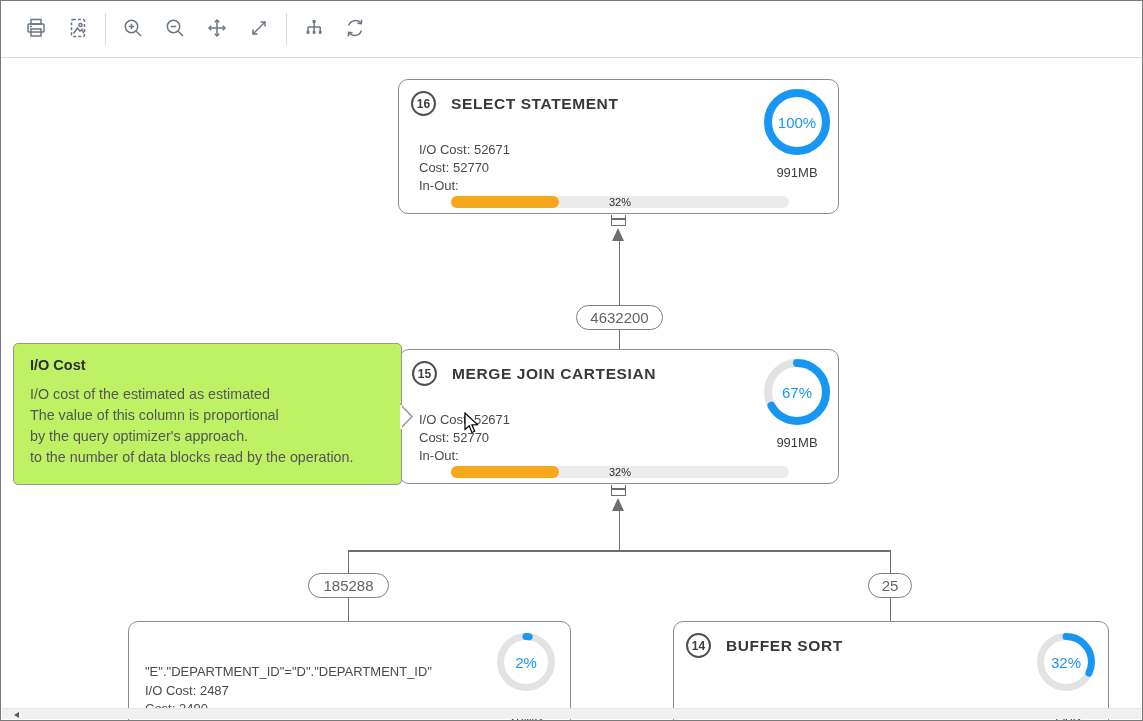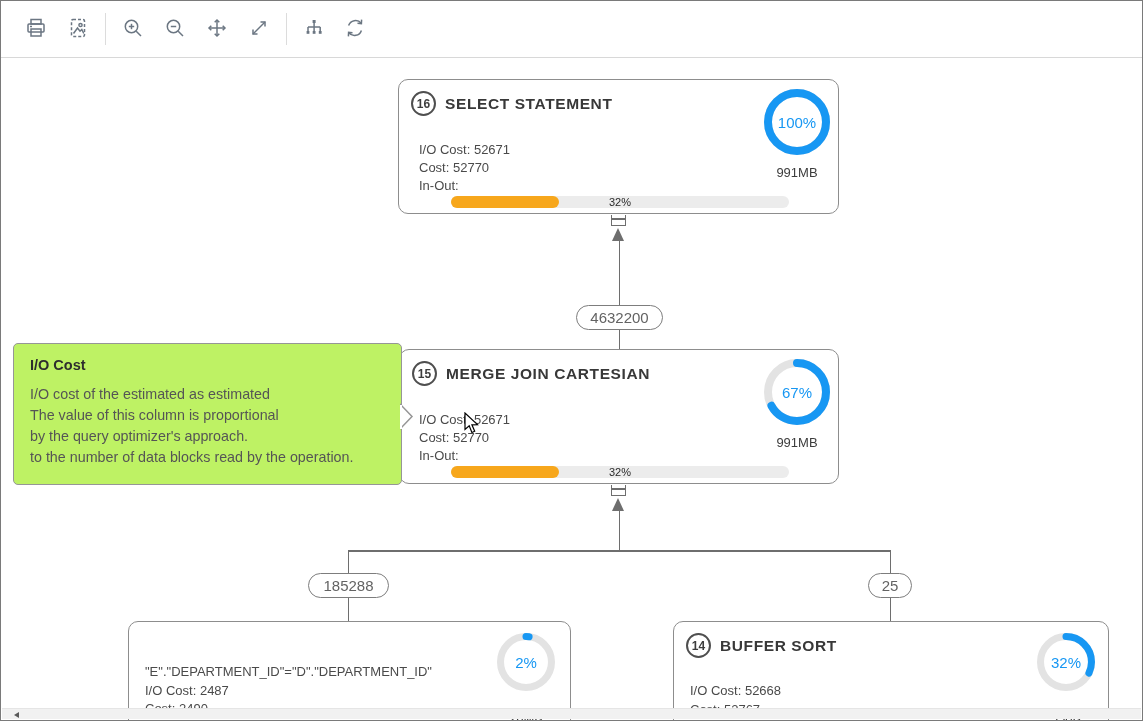--- a/index.html
+++ b/index.html
@@ -25,21 +25,21 @@
   
   .cline{position:absolute;background:var(--line);z-index:1;}
   .arrow-up{position:absolute;width:0;height:0;border-left:6.5px solid transparent;border-right:6.5px solid transparent;border-bottom:13px solid var(--line);z-index:1;}
   .cbox{position:absolute;width:15px;height:11px;background:#fff;border:1.5px solid var(--line);border-top:none;z-index:3;}
   .cbox::after{content:"";position:absolute;left:0;right:0;top:3.5px;height:1.5px;background:var(--line);}
 
   .pill{position:absolute;background:#fff;border:1.6px solid #7d7d7d;border-radius:13px;display:flex;align-items:center;justify-content:center;font-size:15px;color:#636363;z-index:3;}
 
   
   .node{position:absolute;background:#fff;border:1.5px solid var(--card-border);border-radius:10px;z-index:2;}
-  .node-head{display:flex;align-items:center;gap:9px;padding:11px 14px 0 12px;}
+  .node-head{display:flex;align-items:center;gap:15px;padding:11px 14px 0 12px;}
   .badge{flex:0 0 auto;width:25px;height:25px;border:2px solid #4f4f4f;border-radius:50%;display:flex;align-items:center;justify-content:center;font-size:12px;font-weight:bold;color:#3d3d3d;}
   .ntitle{font-size:15.5px;font-weight:bold;color:#383838;letter-spacing:.6px;white-space:nowrap;}
   .details{position:absolute;font-size:13px;color:#4a4a4a;line-height:18px;white-space:nowrap;}
   .details div{white-space:nowrap;}
 
   .barwrap{position:absolute;height:12px;background:#ececec;border-radius:6px;}
   .barfill{position:absolute;left:0;top:0;height:100%;background:var(--orange);border-radius:6px;}
   .barlabel{position:absolute;left:0;right:0;top:0;bottom:0;display:flex;align-items:center;justify-content:center;font-size:11px;color:#2b2b2b;}
 
   .ringwrap{position:absolute;text-align:center;z-index:2;}
@@ -231,24 +231,20 @@
       </div>
       <div class="memlabel" style="margin-top:16px;">26MB</div>
     </div>
   </div>
 
   <div class="node" style="left:672px;top:620px;width:436px;height:130px;">
     <div class="node-head">
       <div class="badge">14</div>
       <div class="ntitle">BUFFER SORT</div>
     </div>
-    <div class="details" style="left:16px;top:60px;line-height:18.5px;">
-      <div>I/O Cost: 52668</div>
-      <div>Cost: 52767</div>
-    </div>
     <div class="ringwrap" style="right:13px;top:11px;width:58px;">
       <div class="ringbox">
         <svg width="58" height="58" viewBox="0 0 66 66">
           <circle class="ring-track" cx="33" cy="33" r="29" fill="none" stroke-width="8"></circle>
           <circle class="ring-arc" cx="33" cy="33" r="29" fill="none" stroke-width="8" stroke-linecap="round" transform="rotate(-90 33 33)" stroke-dasharray="58.307959650626564 182.212373908208"></circle>
         </svg>
         <div class="ring-label">32%</div>
       </div>
       <div class="memlabel" style="margin-top:16px;">550B</div>
     </div>

